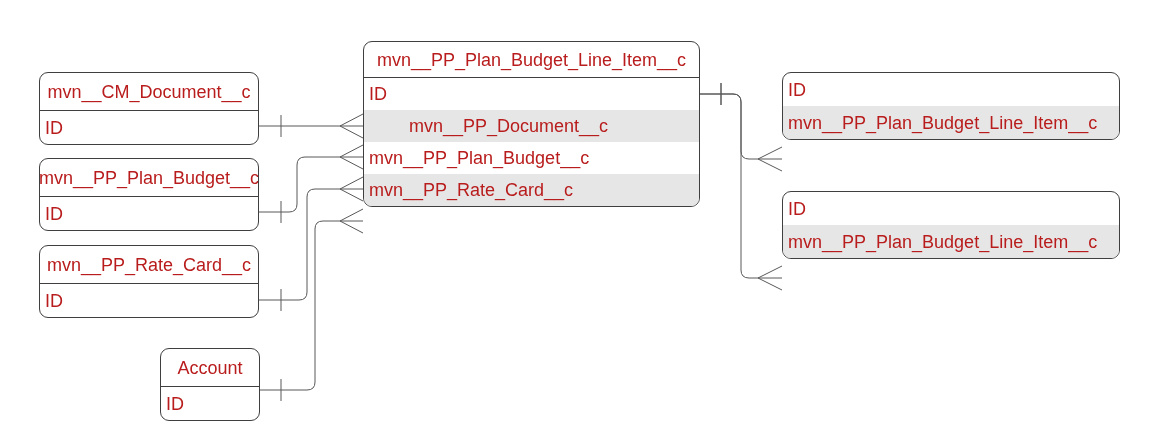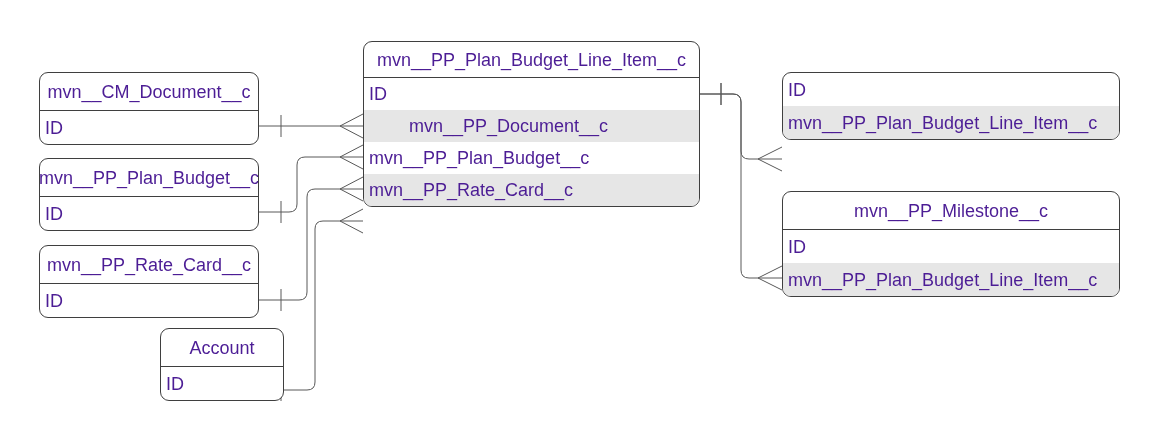--- a/index.html
+++ b/index.html
@@ -21,21 +21,21 @@
     top: 0;
     pointer-events: none;
   }
   .tbl {
     position: absolute;
     box-sizing: border-box;
     background: #ffffff;
     border: 1px solid #3f3f3f;
     border-radius: 9px;
     overflow: hidden;
-    color: #4c1d95;
+    color: #b91c1c;
     font-size: 18px;
     line-height: 1;
     white-space: nowrap;
   }
   .tbl-header {
     display: flex;
     align-items: center;
     justify-content: center;
     border-bottom: 1px solid #3f3f3f;
     box-sizing: border-box;
@@ -93,33 +93,32 @@
       <div class="tbl-row" style="height: 33px;">ID</div>
     </div>
     <div class="tbl" style="left: 39px; top: 158px; width: 220px; border-color: rgb(63, 63, 63);">
       <div class="tbl-header" style="height: 38px; border-bottom-color: rgb(63, 63, 63);">mvn__PP_Plan_Budget__c</div>
       <div class="tbl-row" style="height: 33px;">ID</div>
     </div>
     <div class="tbl" style="left: 39px; top: 245px; width: 220px; border-color: rgb(63, 63, 63);">
       <div class="tbl-header" style="height: 38px; border-bottom-color: rgb(63, 63, 63);">mvn__PP_Rate_Card__c</div>
       <div class="tbl-row" style="height: 33px;">ID</div>
     </div>
-    <div class="tbl" style="left: 160px; top: 328px; width: 124px; border-color: rgb(63, 63, 63);">
+    <div class="tbl" style="left: 160px; top: 348px; width: 100px; border-color: rgb(63, 63, 63);">
       <div class="tbl-header" style="height: 38px; border-bottom-color: rgb(63, 63, 63);">Account</div>
       <div class="tbl-row" style="height: 33px;">ID</div>
     </div>
     <div class="tbl" style="left: 363px; top: 41px; width: 337px; border-color: rgb(63, 63, 63);">
       <div class="tbl-header" style="height: 36px; border-bottom-color: rgb(63, 63, 63);">mvn__PP_Plan_Budget_Line_Item__c</div>
       <div class="tbl-row" style="height: 32px;">ID</div>
       <div class="tbl-row alt" style="height: 32px; background: rgb(230, 230, 230); padding-left: 45px;">mvn__PP_Document__c</div>
       <div class="tbl-row" style="height: 32px;">mvn__PP_Plan_Budget__c</div>
       <div class="tbl-row alt" style="height: 32px; background: rgb(230, 230, 230);">mvn__PP_Rate_Card__c</div>
     </div>
     <div class="tbl" style="left: 782px; top: 72px; width: 338px; border-color: rgb(63, 63, 63);">
       <div class="tbl-row" style="height: 33px;">ID</div>
       <div class="tbl-row alt" style="height: 33px; background: rgb(230, 230, 230);">mvn__PP_Plan_Budget_Line_Item__c</div>
     </div>
     <div class="tbl" style="left: 782px; top: 191px; width: 338px; border-color: rgb(63, 63, 63);">
-      <div class="tbl-header" style="height: 38px; border-bottom-color: rgb(63, 63, 63);">mvn__PP_Milestone__c</div>
       <div class="tbl-row" style="height: 33px;">ID</div>
       <div class="tbl-row alt" style="height: 33px; background: rgb(230, 230, 230);">mvn__PP_Plan_Budget_Line_Item__c</div>
     </div>
   </div>
 
 </body></html>

